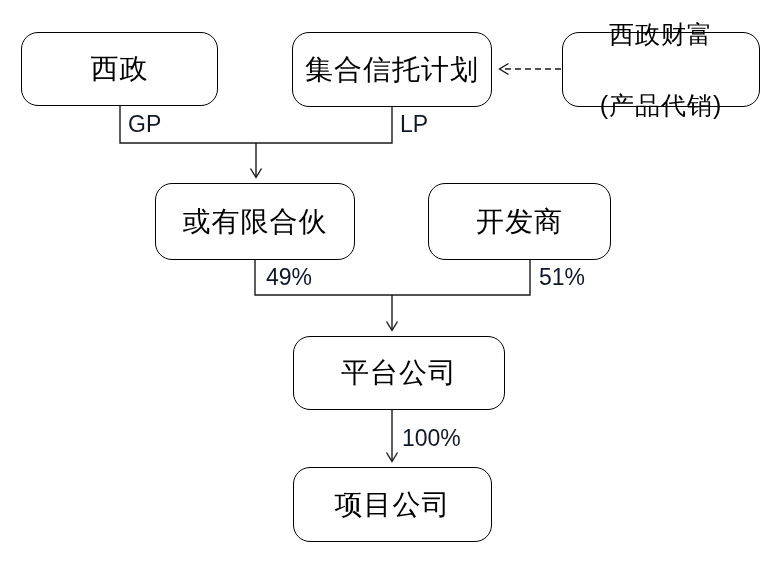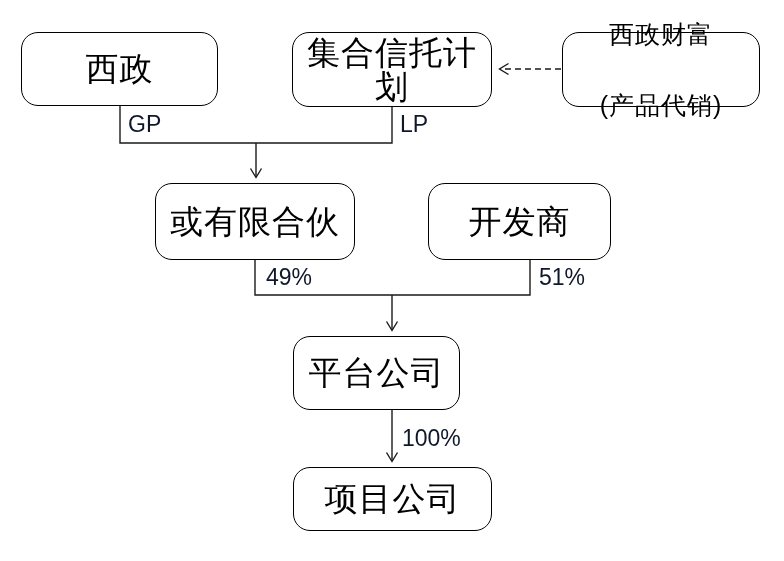--- a/index.html
+++ b/index.html
@@ -23,21 +23,21 @@
   .node {
     position: absolute;
     box-sizing: border-box;
     border: 1.6px solid #000000;
     border-radius: 17px;
     background: #ffffff;
     display: flex;
     flex-direction: column;
     align-items: center;
     justify-content: center;
-    font-size: 33px;
+    font-size: 28px;
     line-height: 34px;
     color: #000000;
     text-align: center;
     letter-spacing: 1px;
   }
   .edge-label {
     position: absolute;
     font-size: 23px;
     color: #0f172a;
     white-space: nowrap;
@@ -97,25 +97,25 @@
   </div>
 
   <div class="node" style="left:155px; top:183px; width:200px; height:77px;">
     <div>或有限合伙</div>
   </div>
 
   <div class="node" style="left:428px; top:183px; width:183px; height:77px;">
     <div>开发商</div>
   </div>
 
-  <div class="node" style="left:293px; top:336px; width:167px; height:74px;">
+  <div class="node" style="left:293px; top:336px; width:212px; height:74px;">
     <div>平台公司</div>
   </div>
 
-  <div class="node" style="left:293px; top:467px; width:199px; height:64px;">
+  <div class="node" style="left:293px; top:467px; width:199px; height:75px;">
     <div>项目公司</div>
   </div>
 
   <div class="edge-label" style="left:128px; top:111px;">GP</div>
   <div class="edge-label" style="left:400px; top:111px;">LP</div>
   <div class="edge-label" style="left:266px; top:264px;">49%</div>
   <div class="edge-label" style="left:539px; top:264px;">51%</div>
   <div class="edge-label" style="left:402px; top:425px;">100%</div>
 
 

